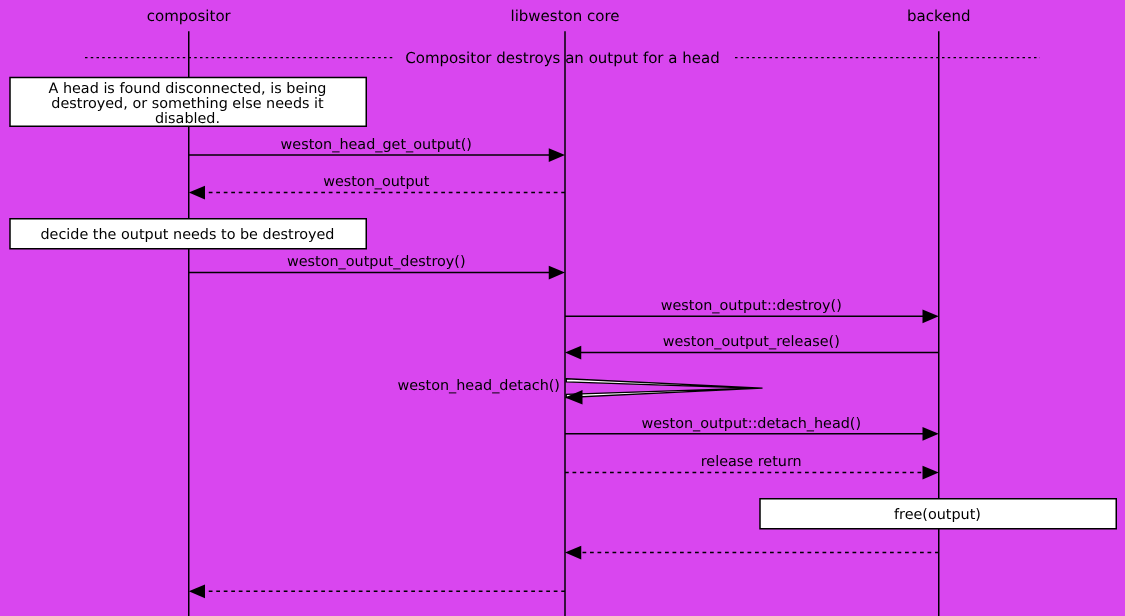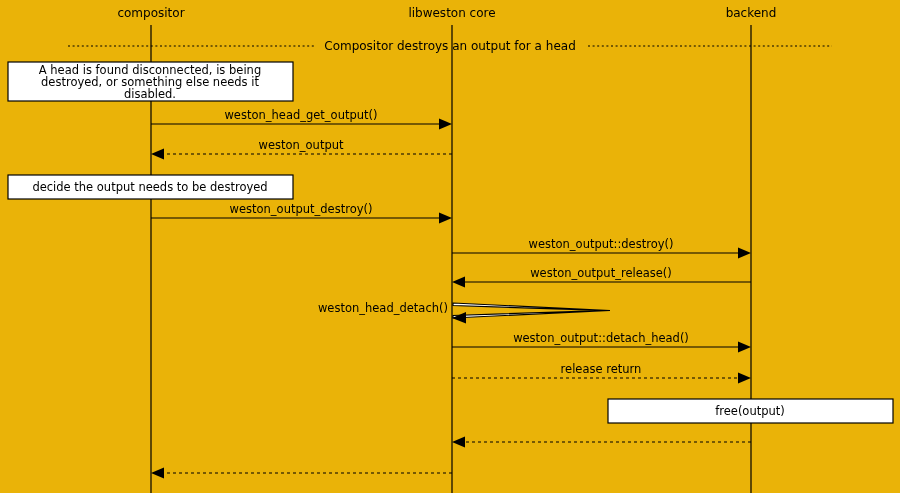--- a/index.html
+++ b/index.html
@@ -7,21 +7,21 @@
     padding: 0;
     background: #ffffff;
   }
   body {
     font-family: "DejaVu Sans", "Liberation Sans", sans-serif;
   }
   #diagram-root {
     position: relative;
     width: 900px;
     height: 493px;
-    background: #eab308;
+    background: #d946ef;
     overflow: hidden;
   }
   #diagram-svg {
     position: absolute;
     left: 0;
     top: 0;
     width: 900px;
     height: 493px;
   }
   .lifeline-label {

